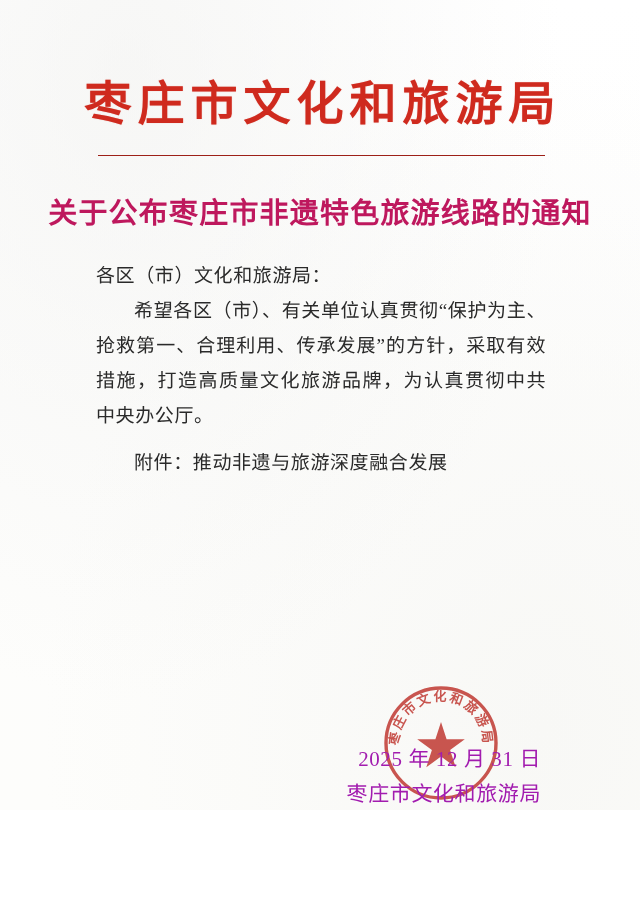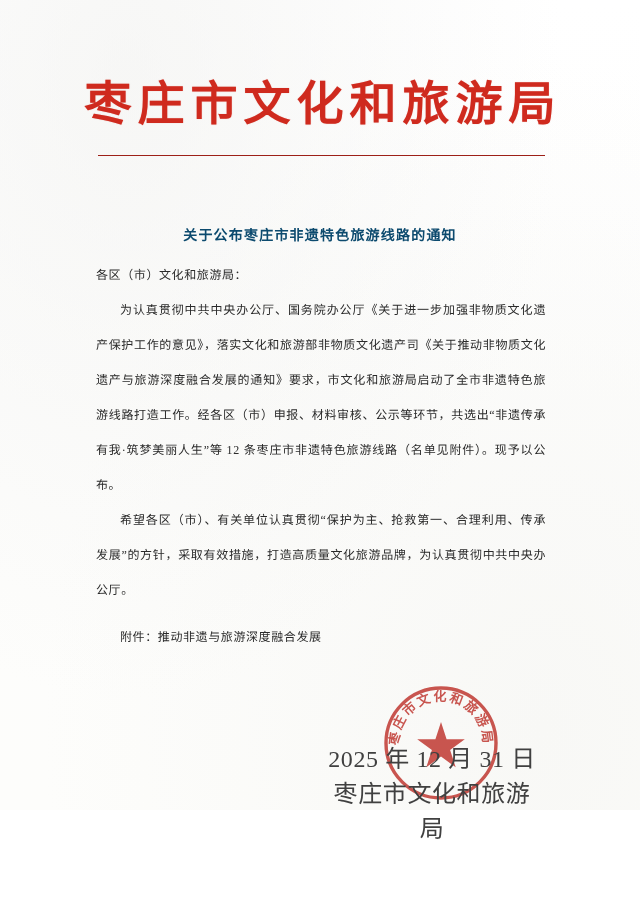--- a/index.html
+++ b/index.html
@@ -63,36 +63,35 @@
   }
 
   
   .doc-title {
     position: absolute;
     left: 0;
     right: 0;
     top: 189px;
     text-align: center;
     font-family: "Liberation Serif", "DejaVu Serif", serif;
-    font-size: 14px;
+    font-size: 29px;
     font-weight: 700;
-    color: #0c4a6e;
+    color: #be185d;
     letter-spacing: 1.2px;
     white-space: nowrap;
-    margin-top: 35px;
   }
 
   
   .body-copy {
     position: absolute;
     left: 96px;
     top: 258px;
     width: 450px;
     font-family: "Liberation Serif", "DejaVu Serif", serif;
-    font-size: 12px;
+    font-size: 19px;
     line-height: 35px;
     color: #2a2a2a;
     letter-spacing: 0.6px;
     text-align: justify;
     text-justify: inter-character;
   }
   .body-copy p {
     margin: 0;
   }
   .salutation {
@@ -105,25 +104,25 @@
     text-indent: 2em;
     margin-top: 12px !important;
   }
 
   
   .signature-block {
     position: absolute;
     right: 87px;
     top: 742px;
     width: 230px;
-    text-align: center;
+    text-align: right;
     font-family: "Liberation Serif", "DejaVu Serif", serif;
-    font-size: 24px;
+    font-size: 21px;
     line-height: 35px;
-    color: #404040;
+    color: #a21caf;
     letter-spacing: 0.6px;
     z-index: 3;
   }
   .signature-block .date-line,
   .signature-block .issuer-line {
     margin: 0;
     padding-right: 12px;
   }
 
   
@@ -149,21 +148,20 @@
 
   <div class="masthead">
     <div class="masthead-title">枣庄市文化和旅游局</div>
   </div>
   <div class="masthead-rule"></div>
 
   <div class="doc-title">关于公布枣庄市非遗特色旅游线路的通知</div>
 
   <div class="body-copy">
     <p class="salutation">各区（市）文化和旅游局：</p>
-    <p class="indented">为认真贯彻中共中央办公厅、国务院办公厅《关于进一步加强非物质文化遗产保护工作的意见》，落实文化和旅游部非物质文化遗产司《关于推动非物质文化遗产与旅游深度融合发展的通知》要求，市文化和旅游局启动了全市非遗特色旅游线路打造工作。经各区（市）申报、材料审核、公示等环节，共选出“非遗传承有我·筑梦美丽人生”等 12 条枣庄市非遗特色旅游线路（名单见附件）。现予以公布。</p>
     <p class="indented">希望各区（市）、有关单位认真贯彻“保护为主、抢救第一、合理利用、传承发展”的方针，采取有效措施，打造高质量文化旅游品牌，为认真贯彻中共中央办公厅。</p>
     <p class="attachment-line">附件：推动非遗与旅游深度融合发展</p>
   </div>
 
   <div class="seal">
     <svg viewBox="0 0 118 118" xmlns="http://www.w3.org/2000/svg">
       <defs>
         <path id="sealArc" d="M 17,59 A 42,42 0 0 1 101,59" fill="none"></path>
       </defs>
       <circle cx="59" cy="59" r="55" fill="none" stroke="#c2312a" stroke-width="3.4"></circle>

